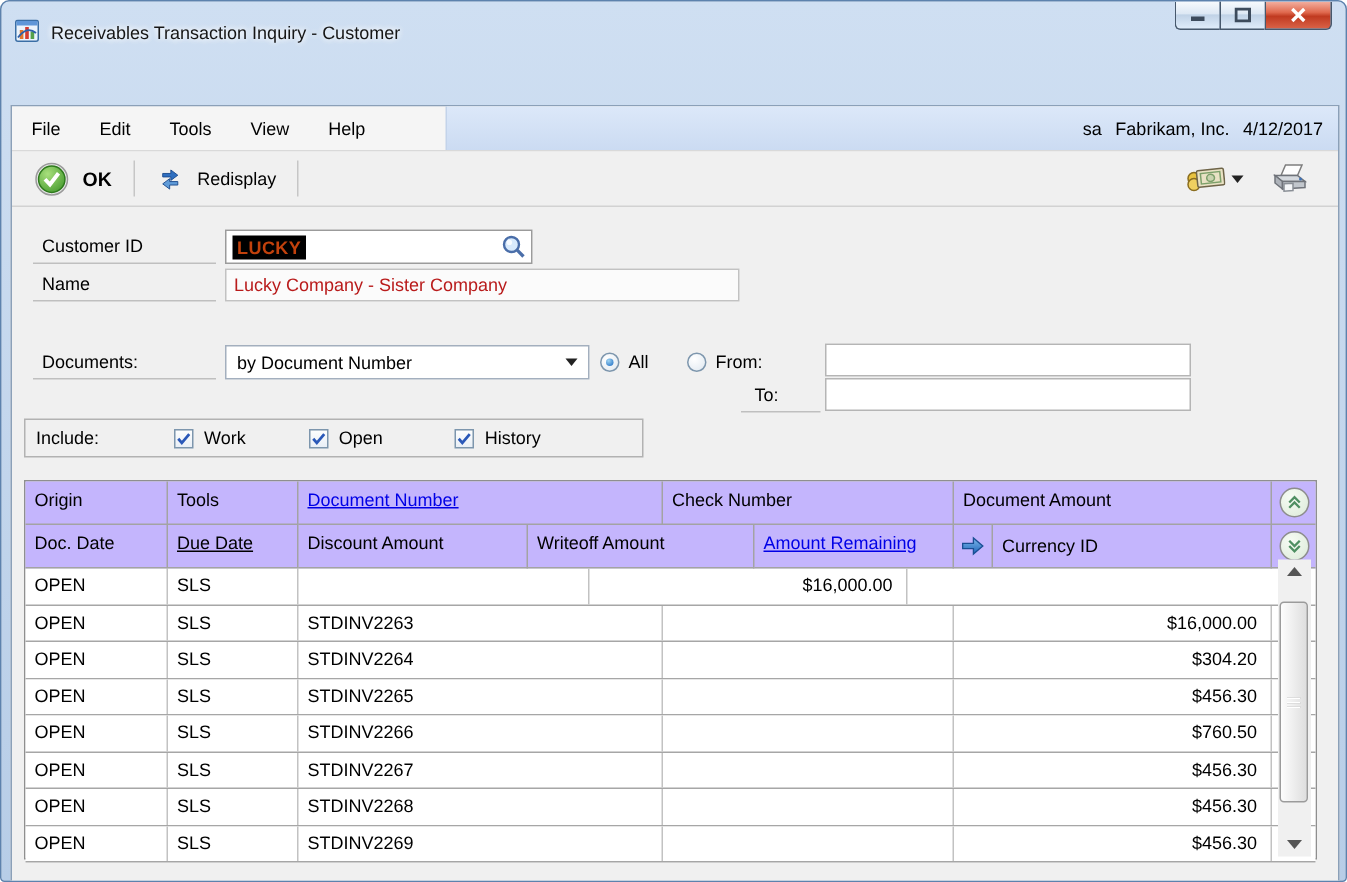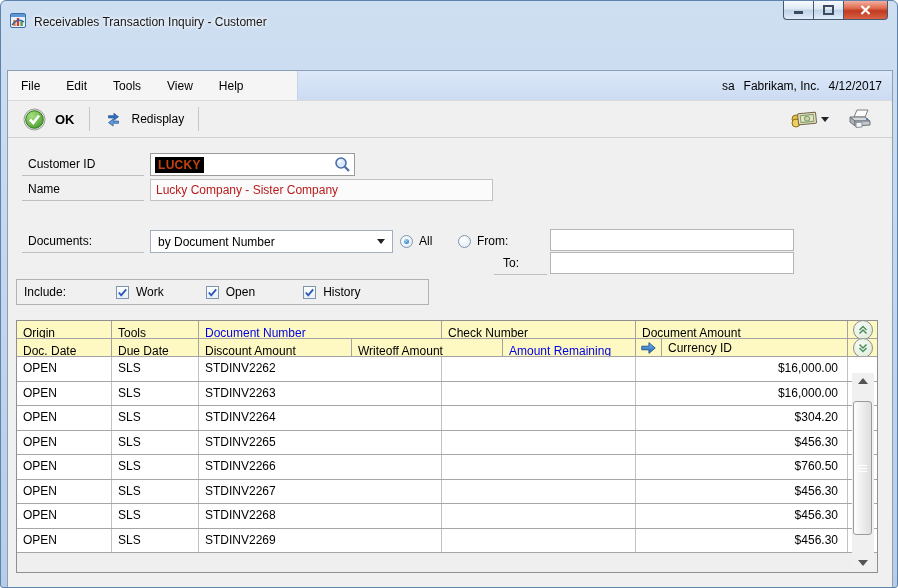--- a/index.html
+++ b/index.html
@@ -41,21 +41,21 @@
   .dd-arrow{margin-left:auto;width:0;height:0;border-left:4px solid transparent;border-right:4px solid transparent;border-top:5px solid #222;}
   .radio{position:absolute;display:flex;align-items:center;gap:6px;height:20px;}
   .rb{width:13px;height:13px;border-radius:50%;border:1px solid #7d96ad;background:radial-gradient(circle at 35% 30%,#fff,#dfe8f0);position:relative;}
   .rb.on::after{content:"";position:absolute;left:3px;top:3px;width:5px;height:5px;border-radius:50%;
     background:radial-gradient(circle at 35% 30%,#9fd4f2,#1768c2);}
   .includebox{position:absolute;border:1px solid #b2b2b2;display:flex;align-items:center;}
   .cb-item{display:flex;align-items:center;gap:7px;}
   .cb{width:13px;height:13px;border:1px solid #7d96ad;background:linear-gradient(#fdfefe,#e9eff6);display:flex;align-items:center;justify-content:center;}
   
   .grid{position:absolute;left:8px;top:249px;width:862px;height:253px;border:1px solid #8f8f8f;background:#efefef;}
-  .ghr{display:flex;height:18px;background:#fef9c3;}
+  .ghr{display:flex;height:29px;background:#c4b5fd;}
   .gh{border-right:1px solid #a3a3a3;border-bottom:1px solid #a3a3a3;padding-left:6px;line-height:24px;white-space:nowrap;overflow:hidden;}
   .grow{display:flex;height:24.5px;background:#fff;border-bottom:1px solid #a6a6a6;}
   .bc{border-right:1px solid #c2c2c2;padding-left:6px;line-height:23px;white-space:nowrap;overflow:hidden;}
   .c1{width:95px;}.c2{width:87px;}.c3{width:243px;}.c4{width:194px;}.c5{width:212px;}
   .d1{width:95px;}.d2{width:87px;text-decoration:underline;}.d3{width:153px;}.d4{width:151px;}.d5{width:133px;}
   .dcur{width:212px;display:flex;align-items:center;padding-left:0;}
   .cur-arrowcell{width:26px;height:100%;display:flex;align-items:center;justify-content:center;border-right:1px solid #a3a3a3;}
   .cur-label{padding-left:6px;}
   .cS{width:29px;border-right:none;display:flex;align-items:center;justify-content:center;padding-left:0;}
   .gh.cS{padding-left:0;}
@@ -289,21 +289,20 @@
                 <polyline points="5,10 10,15 15,10" fill="none" stroke="#4f8f62" stroke-width="2.2"></polyline>
               </svg>
           </span>
         </span>
       </div>
 
       <div>
         <div class="grow">
           <span class="bc c1">OPEN</span>
           <span class="bc c2">SLS</span>
-          <span class="bc c3">STDINV2262</span>
           <span class="bc c4"></span>
           <span class="bc c5 amt">$16,000.00</span>
         </div>
         <div class="grow">
           <span class="bc c1">OPEN</span>
           <span class="bc c2">SLS</span>
           <span class="bc c3">STDINV2263</span>
           <span class="bc c4"></span>
           <span class="bc c5 amt">$16,000.00</span>
         </div>

